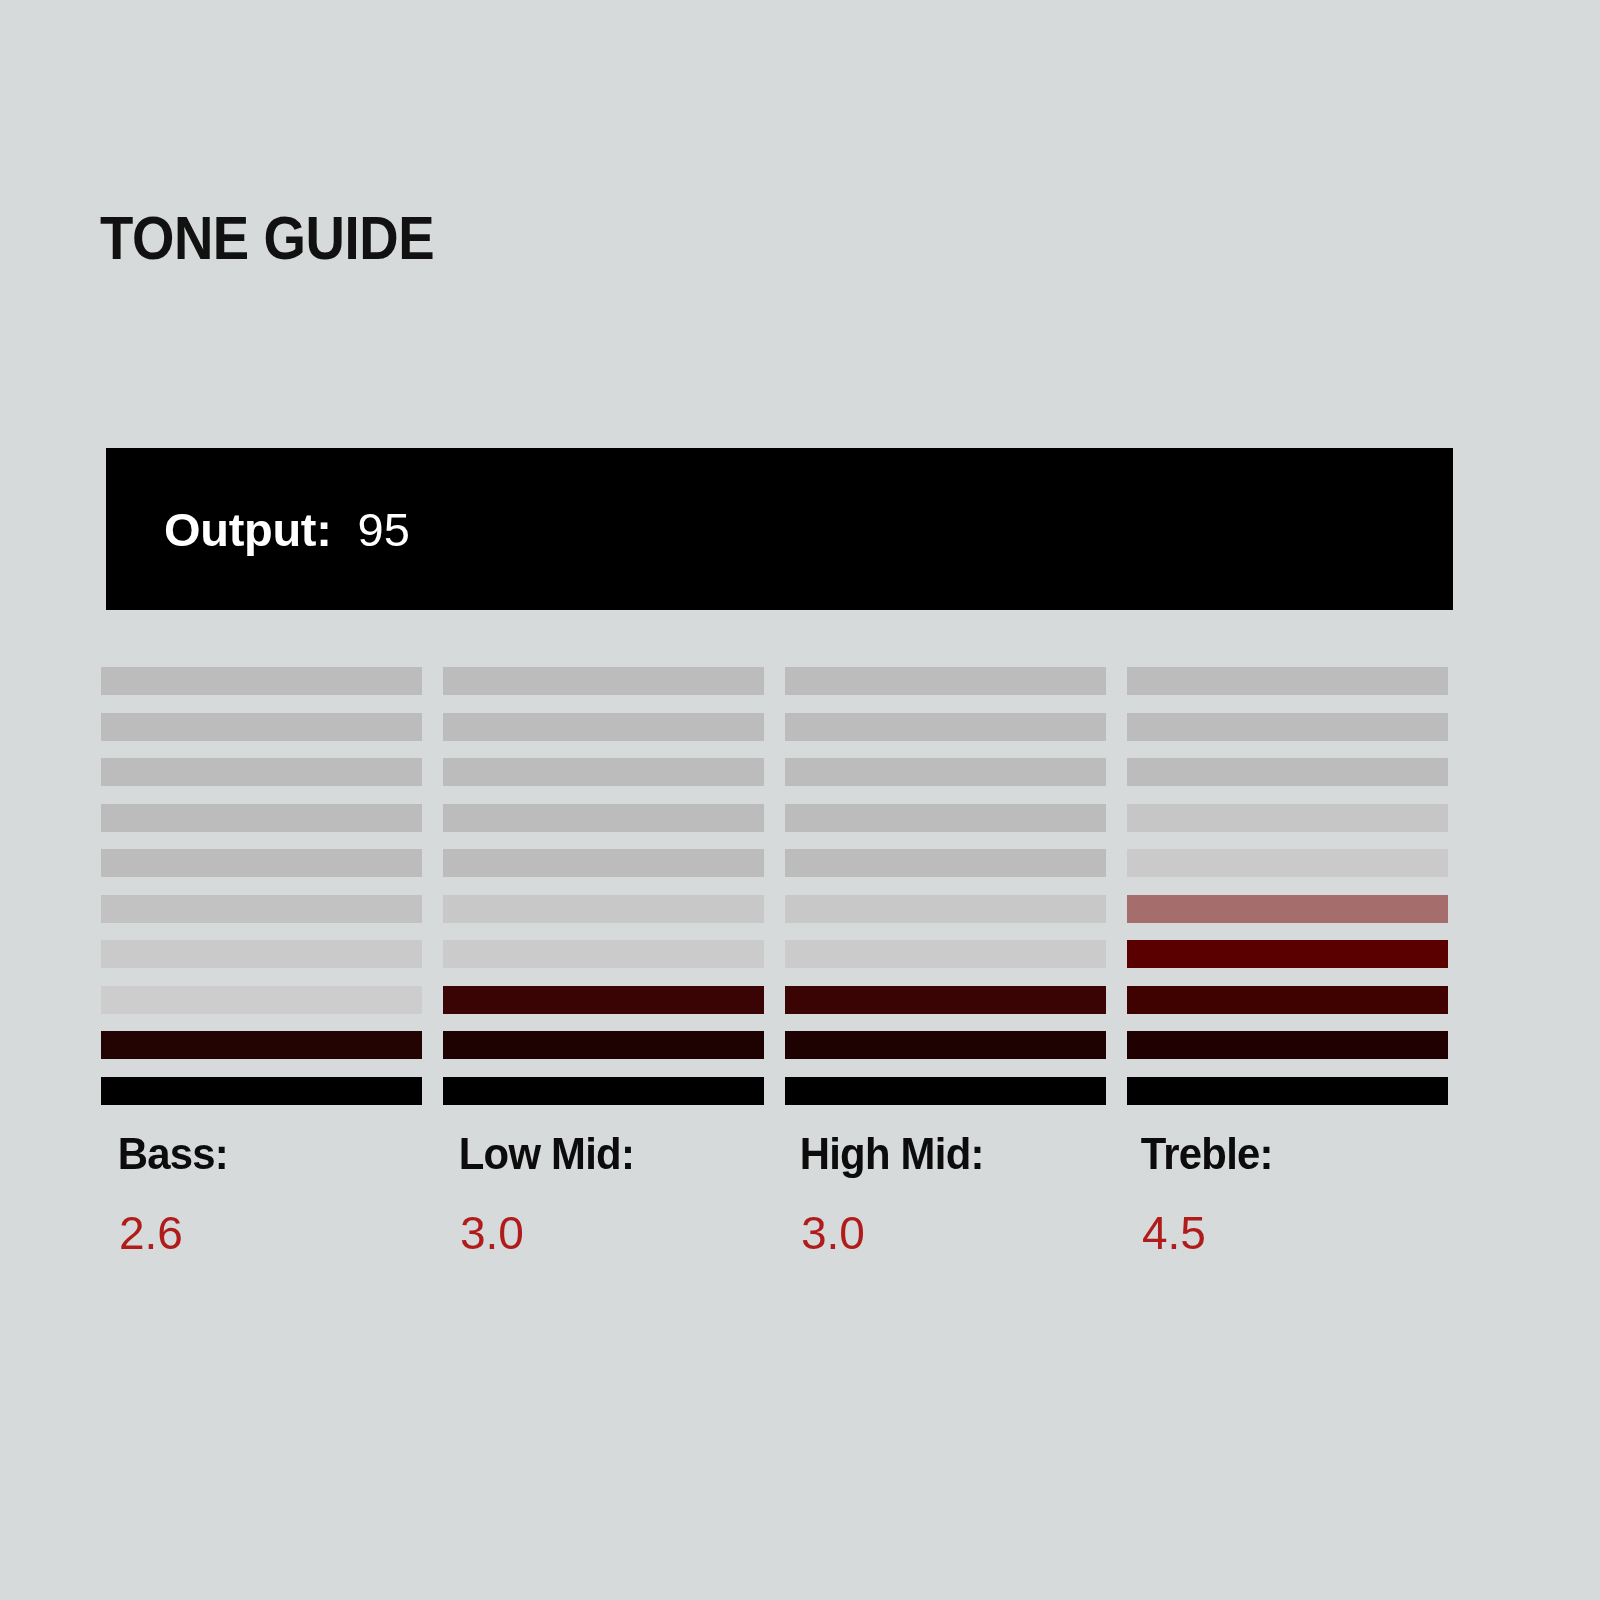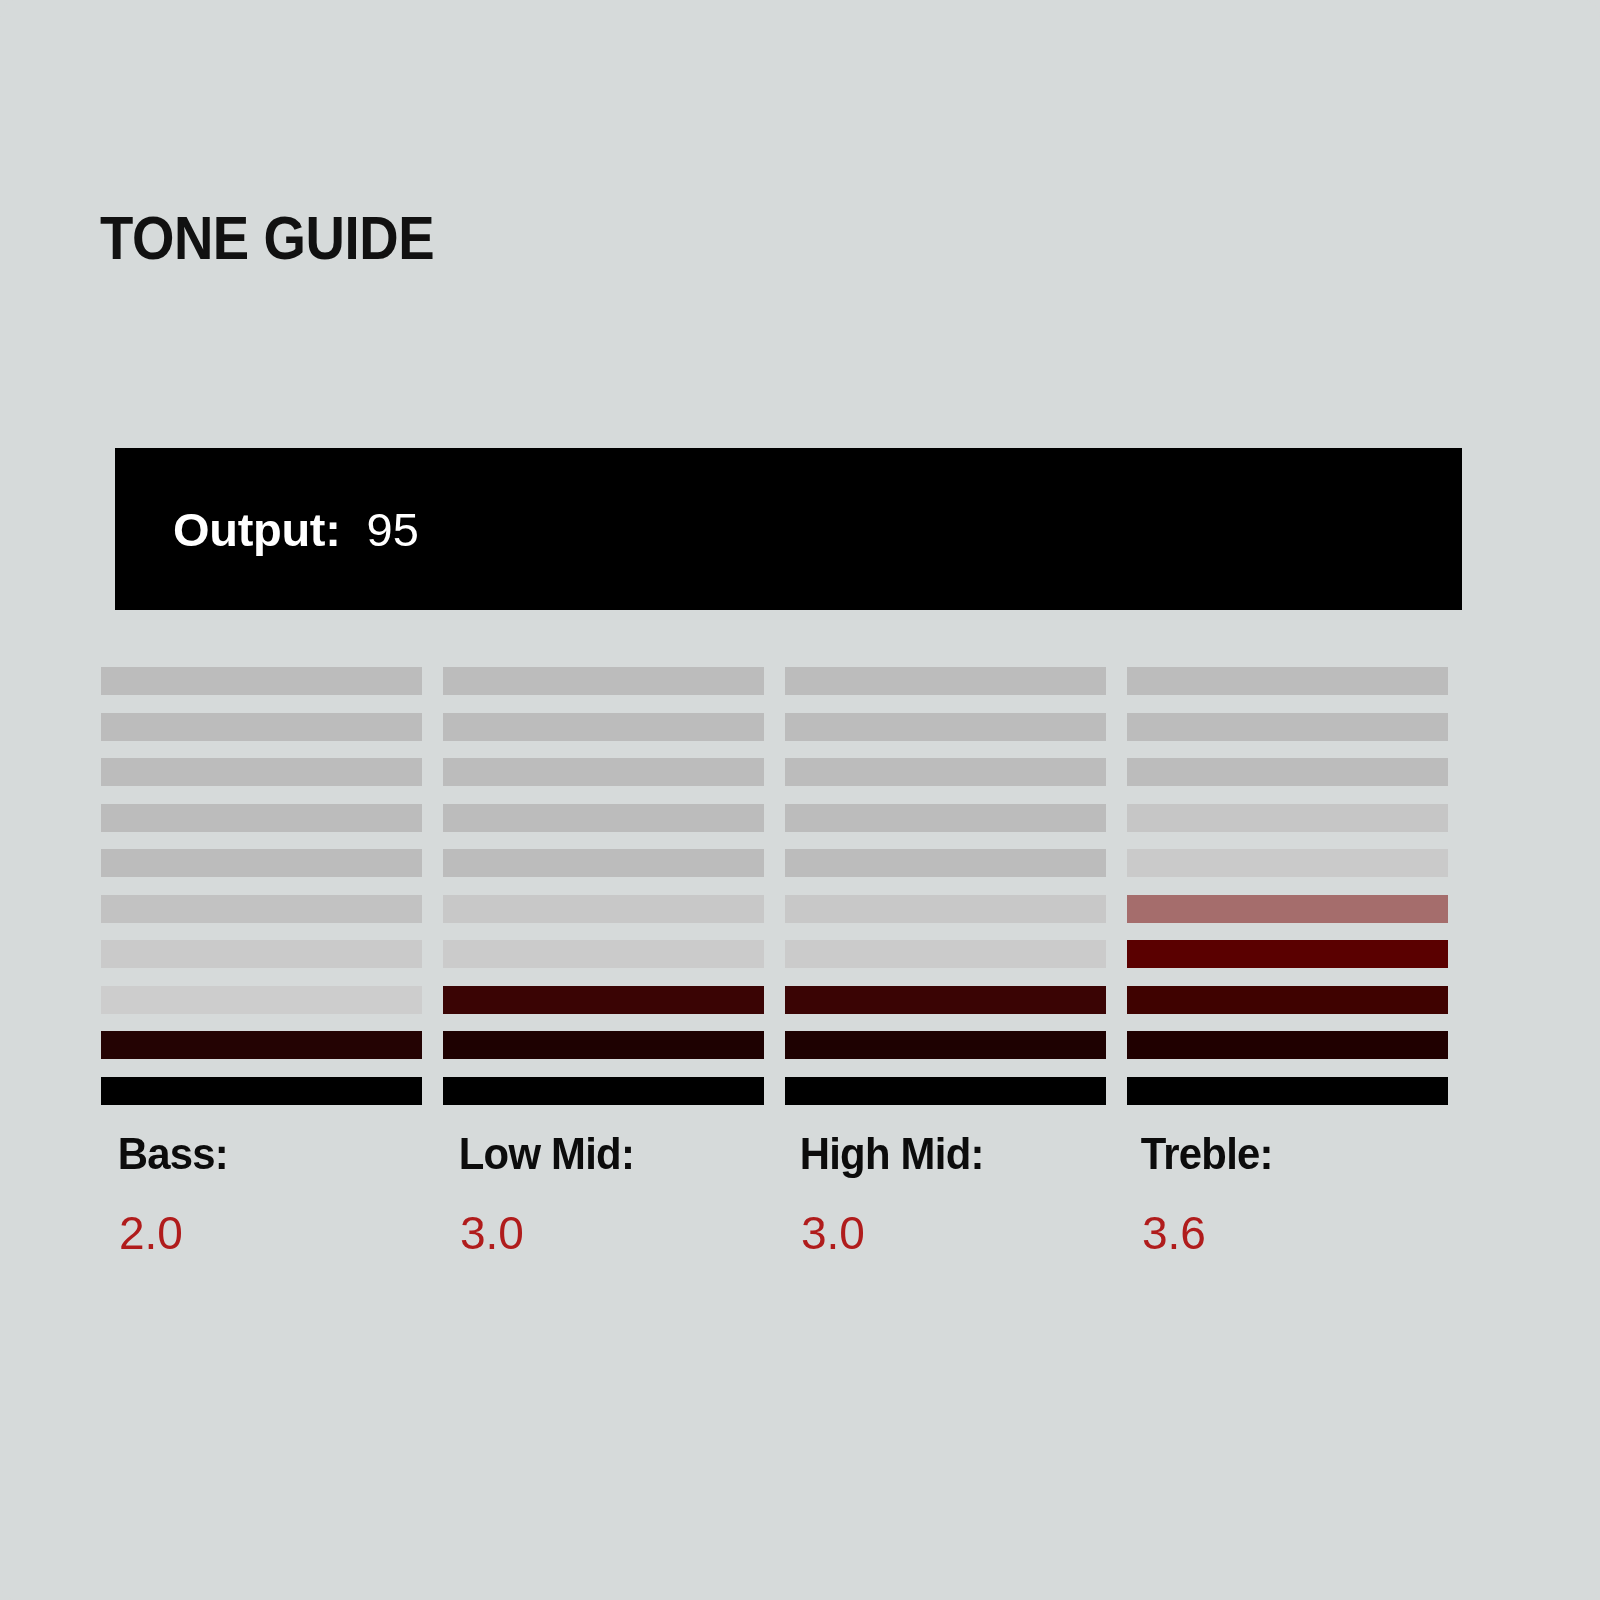--- a/index.html
+++ b/index.html
@@ -39,21 +39,21 @@
     color: #111111;
     font-family: "Liberation Sans Narrow", "Liberation Sans", sans-serif;
     transform: scaleX(0.88);
     transform-origin: left top;
     white-space: nowrap;
   }
 
   
   #output-banner {
     position: absolute;
-    left: 115px;
+    left: 106px;
     top: 448px;
     width: 1347px;
     height: 162px;
     background: #000000;
     display: flex;
     align-items: center;
   }
   #output-row {
     display: flex;
     align-items: baseline;
@@ -199,29 +199,29 @@
         <div class="meter-segment" style="background: rgb(90, 0, 0);"></div>
         <div class="meter-segment" style="background: rgb(63, 2, 0);"></div>
         <div class="meter-segment" style="background: rgb(32, 0, 0);"></div>
         <div class="meter-segment" style="background: rgb(0, 0, 0);"></div>
       </div>
     </div>
 
   <div id="labels-row">
       <div class="label-cell">
         <span class="band-name">Bass:</span>
-        <span class="band-value" style="color: rgb(176, 28, 28);">2.0</span>
+        <span class="band-value" style="color: rgb(176, 28, 28);">2.6</span>
       </div>
       <div class="label-cell">
         <span class="band-name">Low Mid:</span>
         <span class="band-value" style="color: rgb(176, 28, 28);">3.0</span>
       </div>
       <div class="label-cell">
         <span class="band-name">High Mid:</span>
         <span class="band-value" style="color: rgb(176, 28, 28);">3.0</span>
       </div>
       <div class="label-cell">
         <span class="band-name">Treble:</span>
-        <span class="band-value" style="color: rgb(176, 28, 28);">3.6</span>
+        <span class="band-value" style="color: rgb(176, 28, 28);">4.5</span>
       </div>
     </div>
 
 </div>
 
 </body></html>

